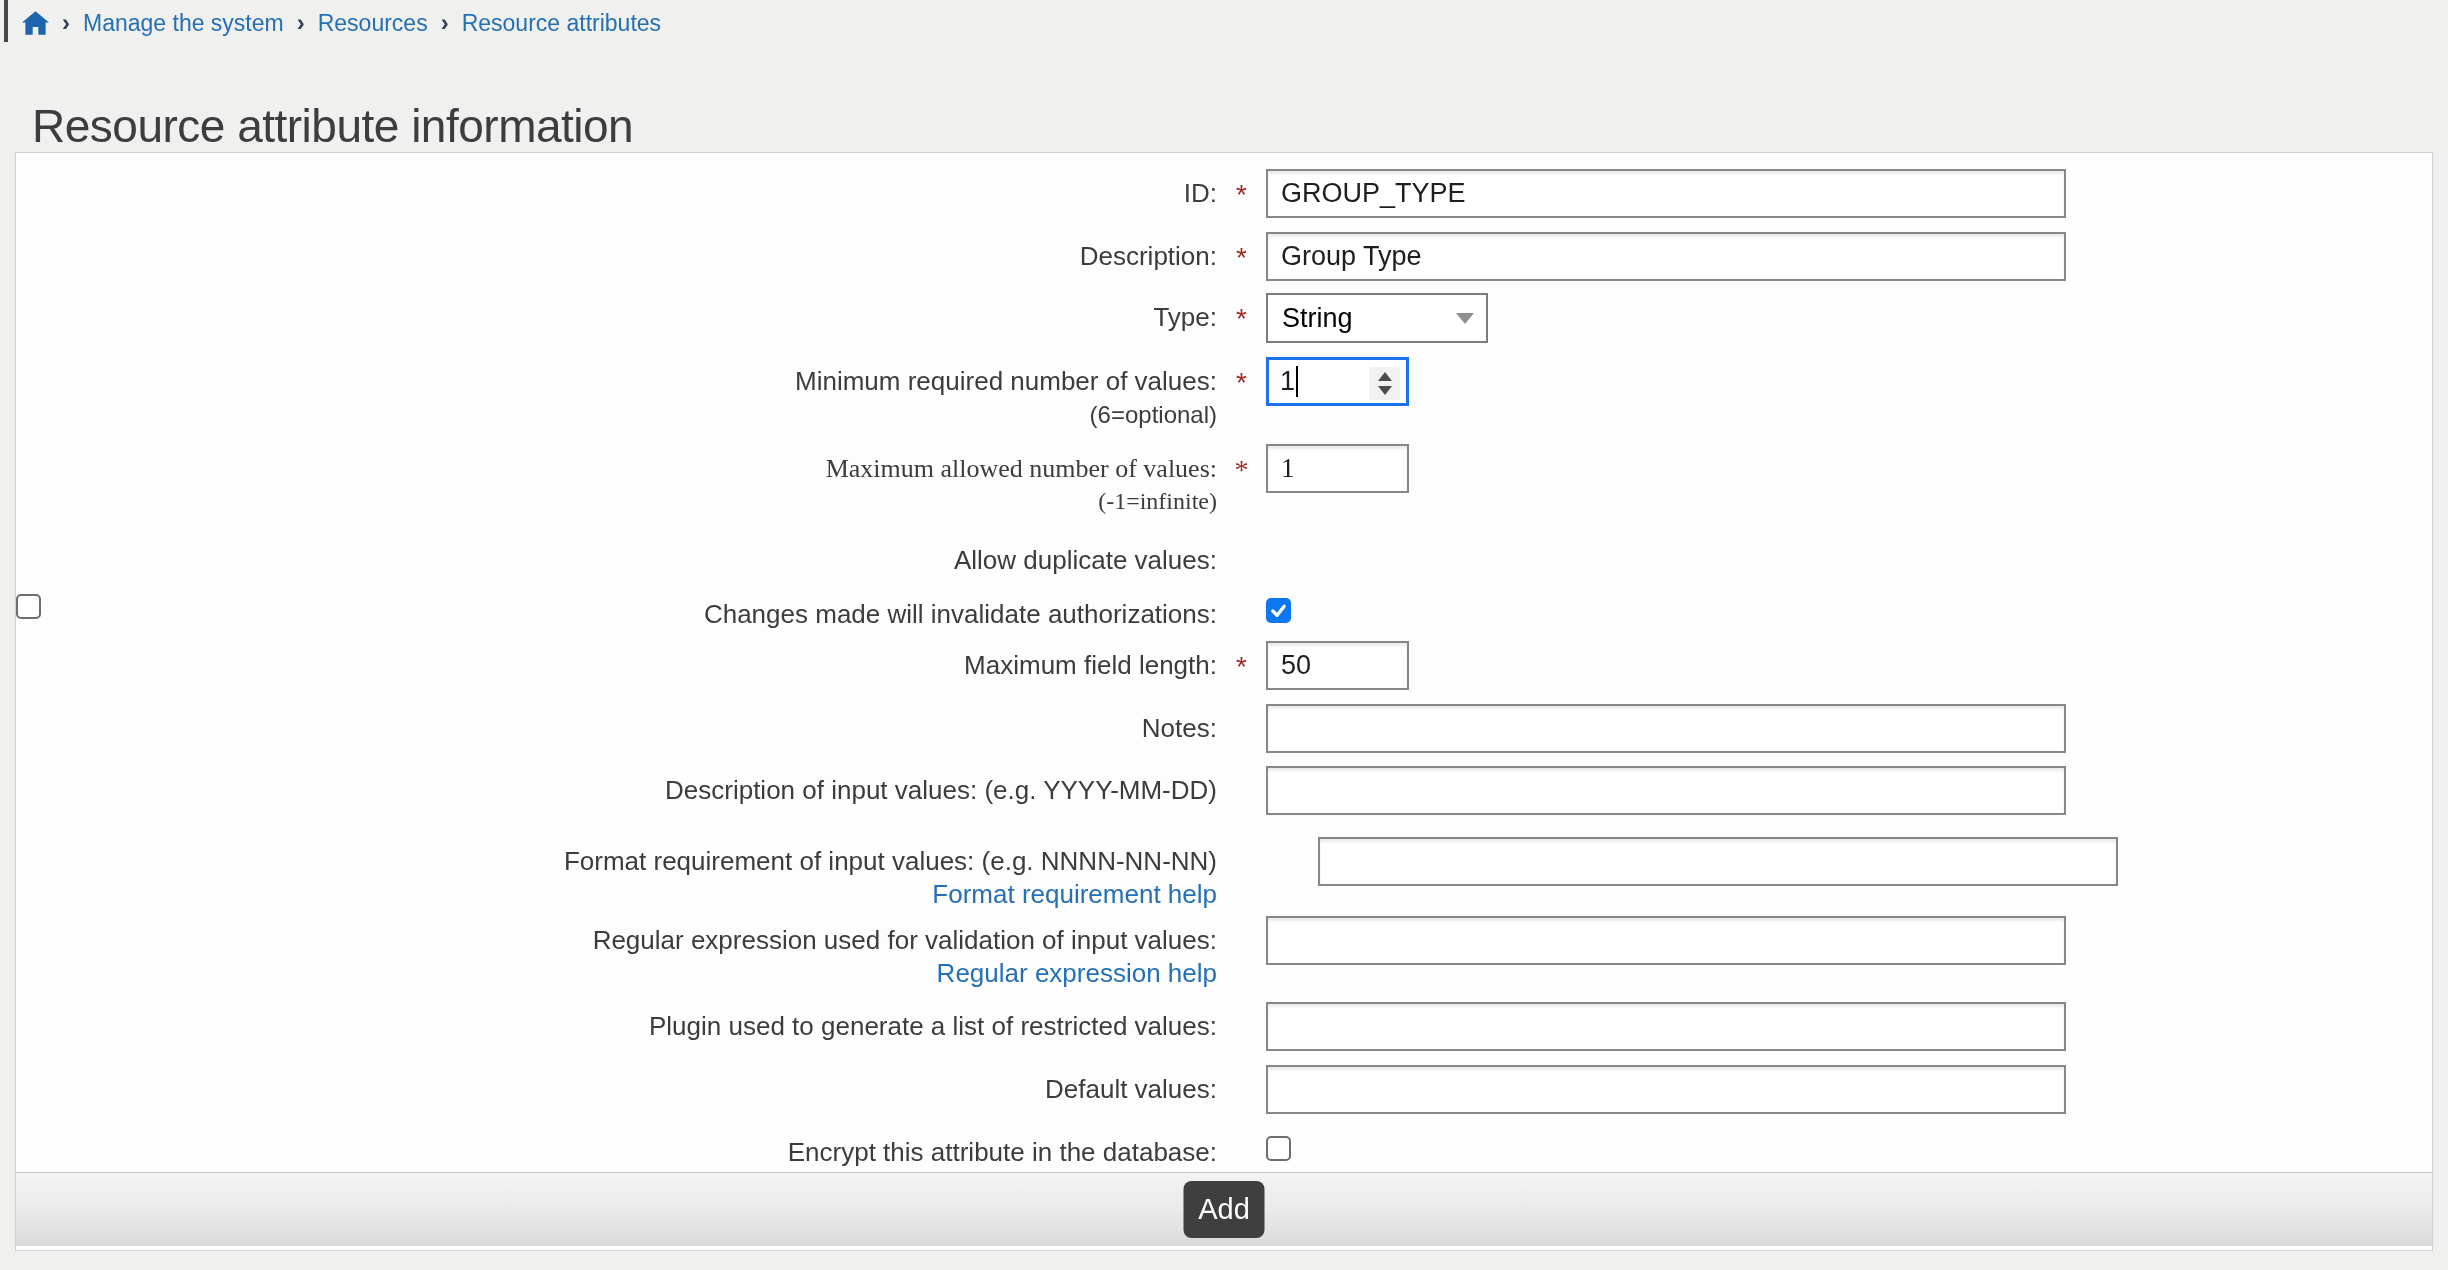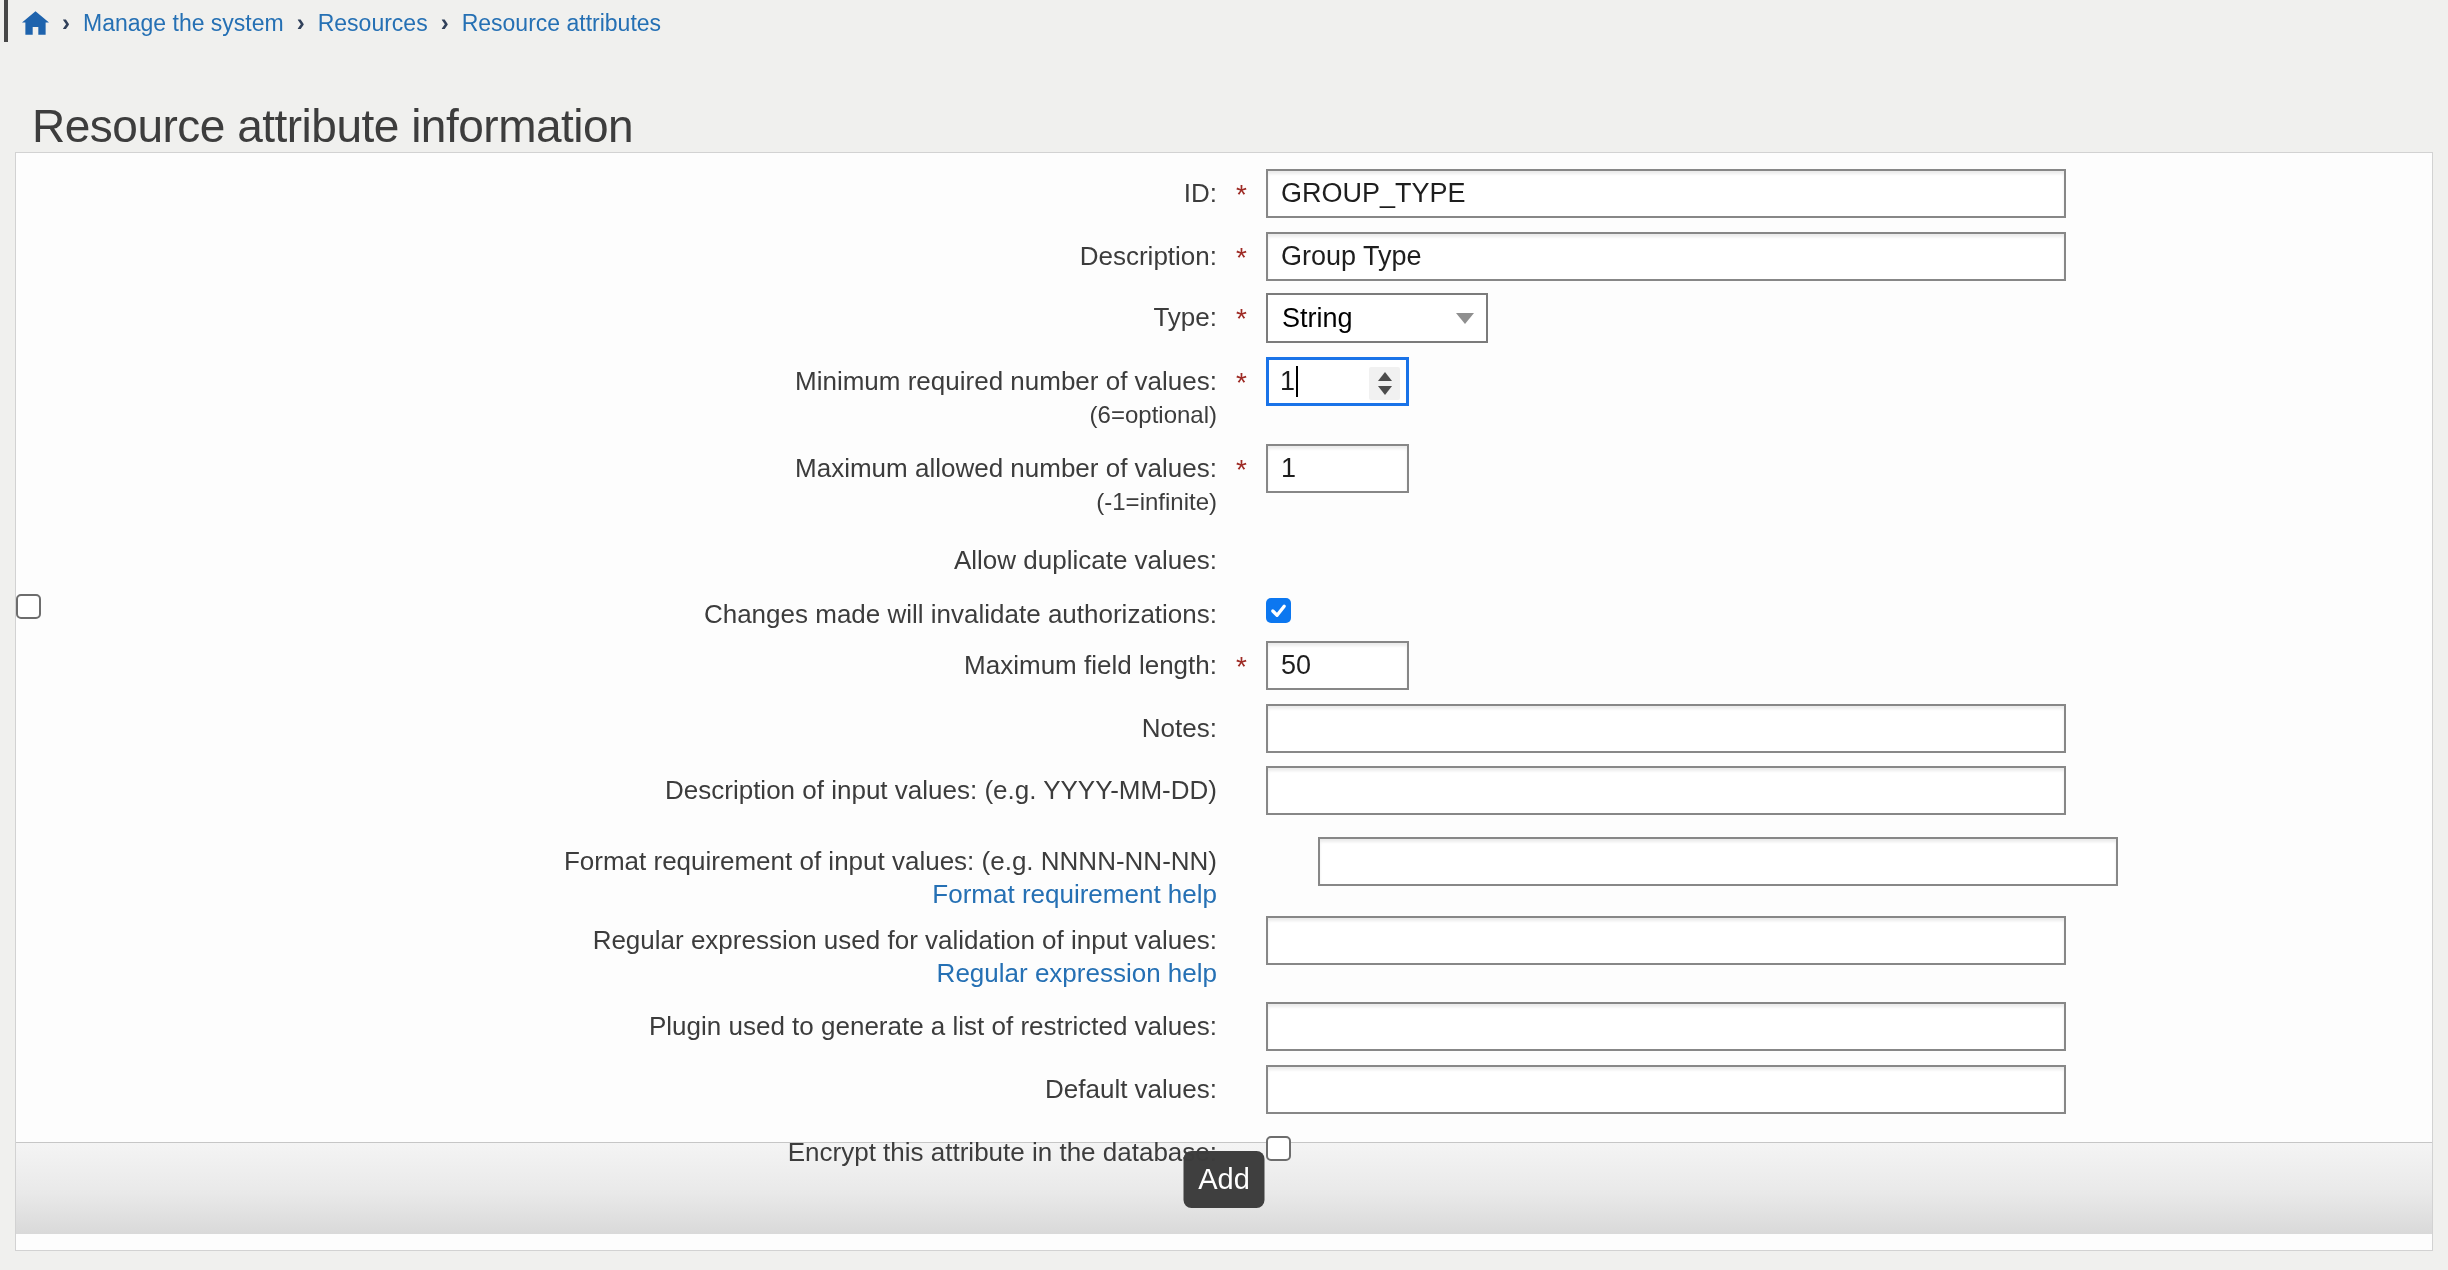--- a/index.html
+++ b/index.html
@@ -21,21 +21,21 @@
   .inp.small{width:143px;}
   .selectbox{width:222px;height:50px;box-sizing:border-box;border:2px solid #7b7b7b;background:#fff;display:flex;align-items:center;padding:0 12px 0 14px;font-size:27px;color:#000000;cursor:pointer;}
   .sel-arrow{margin-left:auto;width:0;height:0;border-left:9px solid transparent;border-right:9px solid transparent;border-top:11px solid #8f8f8f;}
   .numbox{width:143px;height:49px;box-sizing:border-box;border:3px solid #1a73e8;background:#fff;display:flex;align-items:center;padding-left:11px;position:relative;font-size:27px;color:#1e1e1e;}
   .caret{width:2px;height:31px;background:#000;margin-left:1px;}
   .spinner{position:absolute;right:6px;top:7px;width:31px;height:33px;background:#f1f1f1;border-radius:2px;display:flex;flex-direction:column;align-items:center;justify-content:center;gap:5px;cursor:pointer;}
   .spin-up{width:0;height:0;border-left:7px solid transparent;border-right:7px solid transparent;border-bottom:9px solid #4c4c4c;}
   .spin-down{width:0;height:0;border-left:7px solid transparent;border-right:7px solid transparent;border-top:9px solid #4c4c4c;}
   .checkbox{width:25px;height:25px;box-sizing:border-box;border:2px solid #6d6d6d;border-radius:5px;background:#fff;margin-top:8px;cursor:pointer;}
   .checkbox.checked{border:none;background:#0c77f0;display:flex;align-items:center;justify-content:center;}
-  .footer{position:absolute;left:0;bottom:16px;width:100%;height:92px;border-top:1px solid #c6c6c6;background:linear-gradient(180deg,#f4f4f4 0%,#e9e9e9 55%,#d9d9d9 100%);box-sizing:border-box;}
+  .footer{position:absolute;left:0;bottom:4px;width:100%;height:74px;border-top:1px solid #c6c6c6;background:linear-gradient(180deg,#f4f4f4 0%,#e9e9e9 55%,#d9d9d9 100%);box-sizing:border-box;}
   .add-btn{position:absolute;left:50%;transform:translateX(-50%);top:8px;width:81px;height:57px;background:#3f3f3f;border:none;border-radius:8px;color:#fff;font-size:29px;font-family:inherit;cursor:pointer;}
 </style>
 </head>
 <body>
 
 <div class="edge-strip"></div>
 
 <nav class="breadcrumb">
   <span class="home">
     <a>
@@ -94,21 +94,21 @@
         <div class="numbox">
           <span>1</span>
           <div class="caret"></div>
           <div class="spinner">
             <div class="spin-up"></div>
             <div class="spin-down"></div>
           </div>
         </div>
       </div>
     </div>
-    <div class="row" style="top: 291px;">
+    <div class="row" style="top: 291px; font-family: Liberation Serif, serif;">
       <div class="lbl">
         <div>Maximum allowed number of values:</div>
         <div class="sub">(-1=infinite)</div>
       </div>
       <div class="ast">*</div>
       <div class="ctl"><input class="inp small" type="text" value="1" style=""></div>
     </div>
     <div class="row" style="top: 383px; flex-direction: column;">
       <div class="lbl">
         <div>Allow duplicate values:</div>

